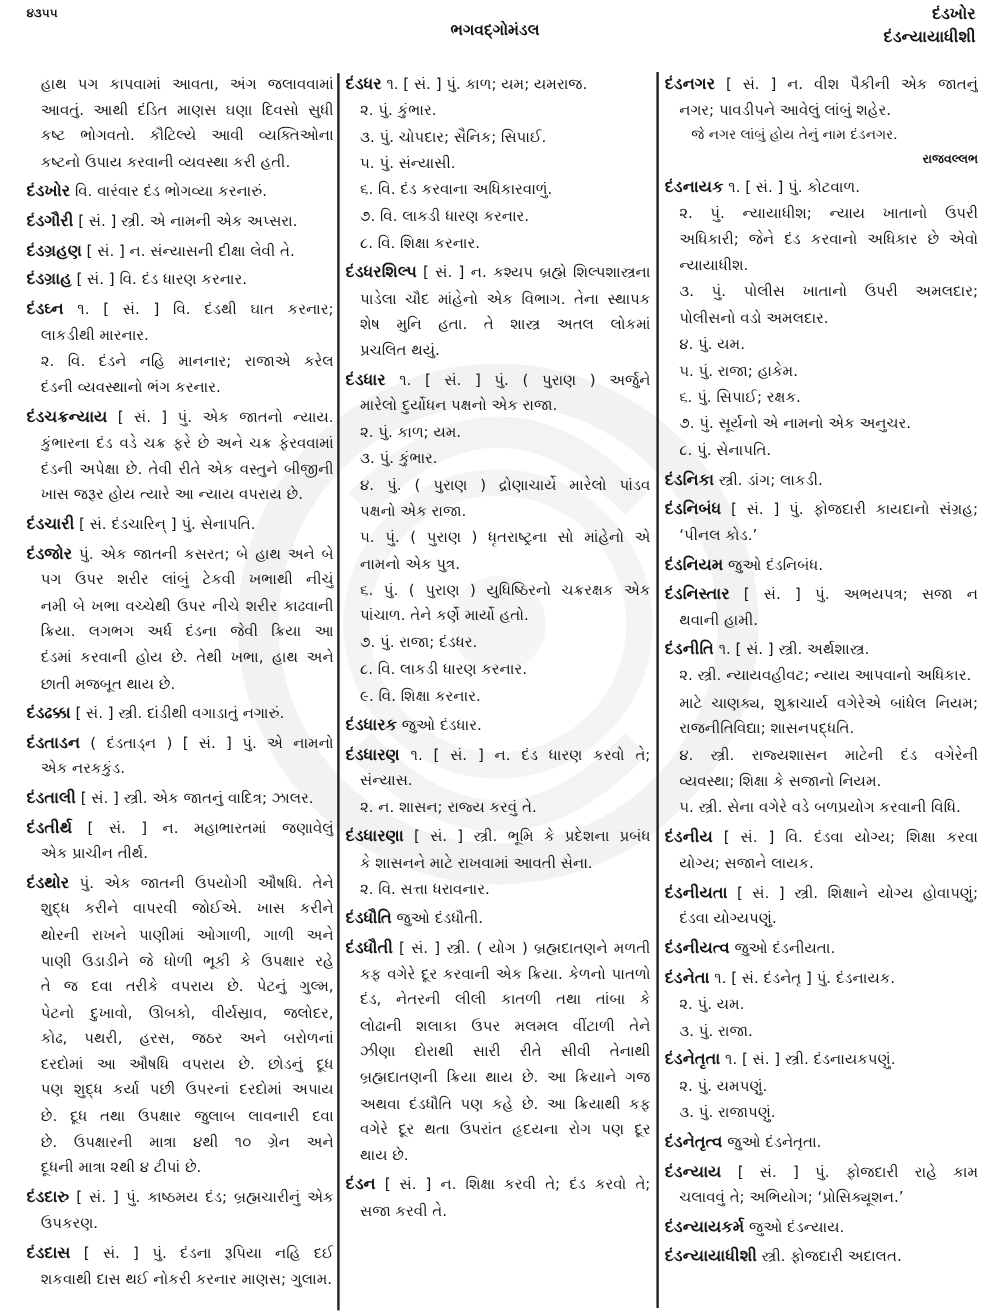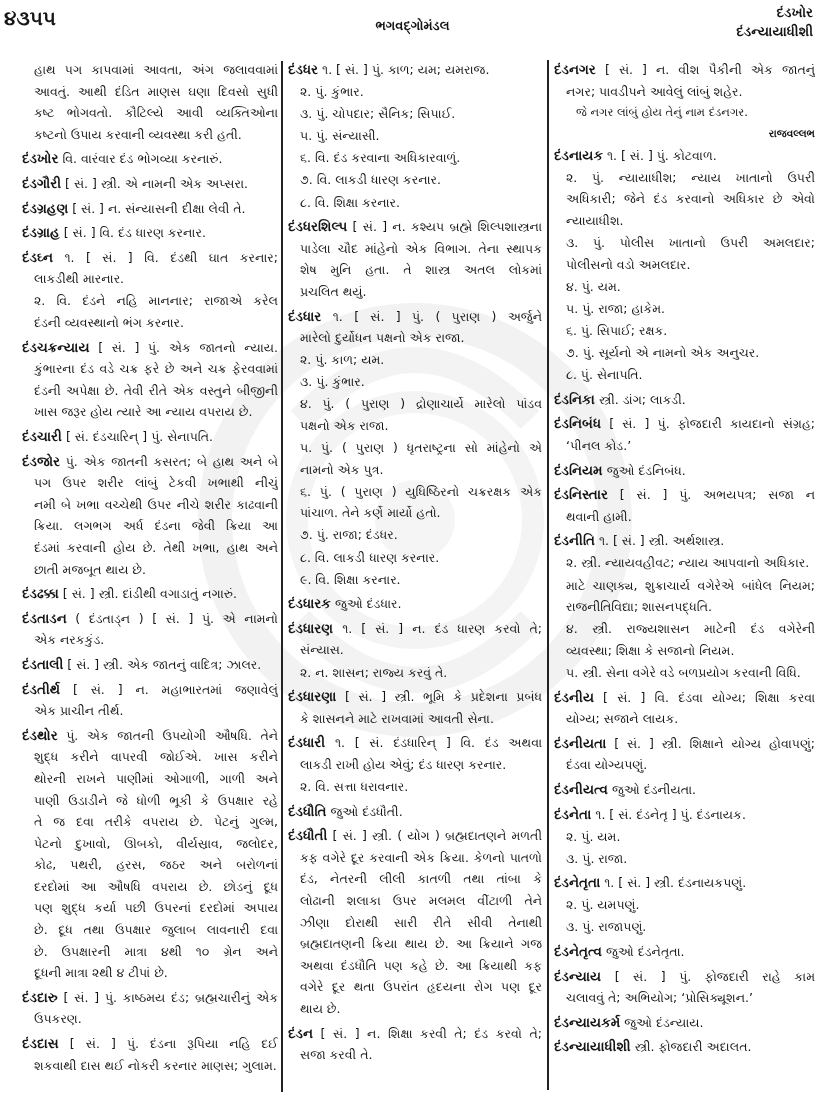--- a/index.html
+++ b/index.html
@@ -3,21 +3,21 @@
 <meta charset="utf-8">
 <style>
   html, body { margin: 0; padding: 0; }
   body {
     width: 825px; height: 1097px; position: relative; overflow: hidden;
     background: #ffffff; color: #151515;
     font-family: "DejaVu Sans", sans-serif;
   }
   .watermark { position: absolute; left: 0; top: 0; width: 825px; height: 1097px; z-index: 0; pointer-events: none; }
   .hdr { position: absolute; z-index: 2; font-weight: bold; white-space: nowrap; }
-  .page-num { left: 4px; top: 6px; font-size: 20px; }
+  .page-num { left: 22px; top: 6px; font-size: 10px; }
   .book-title { left: 0; width: 825px; top: 6px; text-align: center; font-size: 13px; margin-top: 12px; }
   .guide { right: 12px; text-align: right; font-size: 13.5px; }
   .guide.g1 { top: 4px; }
   .guide.g2 { top: 23px; }
 
   .rule { position: absolute; z-index: 2; width: 1.5px; background: #222; }
   .rule.r1 { left: 281px; top: 61px; height: 1031px; }
   .rule.r2 { left: 547px; top: 60px; height: 1030px; }
 
   .col { position: absolute; top: 59px; z-index: 2; }
@@ -206,24 +206,20 @@
       <div class="ln first"><span class="hw">દંડધારણ</span> <span class="tx">૧. [ સં. ] ન. દંડ ધારણ કરવો તે;</span></div>
       <div class="ln last"><span class="tx">સંન્યાસ.</span></div>
     </div>
     <div class="blk sense">
       <div class="ln first last"><span class="tx">૨. ન. શાસન; રાજ્ય કરવું તે.</span></div>
     </div>
     <div class="blk entry">
       <div class="ln first"><span class="hw">દંડધારણા</span> <span class="tx">[ સં. ] સ્ત્રી. ભૂમિ કે પ્રદેશના પ્રબંધ</span></div>
       <div class="ln last"><span class="tx">કે શાસનને માટે રાખવામાં આવતી સેના.</span></div>
     </div>
-    <div class="blk entry">
-      <div class="ln first"><span class="hw">દંડધારી</span> <span class="tx">૧. [ સં. દંડધારિન્ ] વિ. દંડ અથવા</span></div>
-      <div class="ln last"><span class="tx">લાકડી રાખી હોય એવું; દંડ ધારણ કરનાર.</span></div>
-    </div>
     <div class="blk sense">
       <div class="ln first last"><span class="tx">૨. વિ. સત્તા ધરાવનાર.</span></div>
     </div>
     <div class="blk entry">
       <div class="ln first last"><span class="hw">દંડધૌતિ</span> <span class="tx">જુઓ દંડધૌતી.</span></div>
     </div>
     <div class="blk entry">
       <div class="ln first"><span class="hw">દંડધૌતી</span> <span class="tx">[ સં. ] સ્ત્રી. ( યોગ ) બ્રહ્મદાતણને મળતી</span></div>
       <div class="ln"><span class="tx">કફ વગેરે દૂર કરવાની એક ક્રિયા. કેળનો પાતળો</span></div>
       <div class="ln"><span class="tx">દંડ, નેતરની લીલી કાતળી તથા તાંબા કે</span></div>

